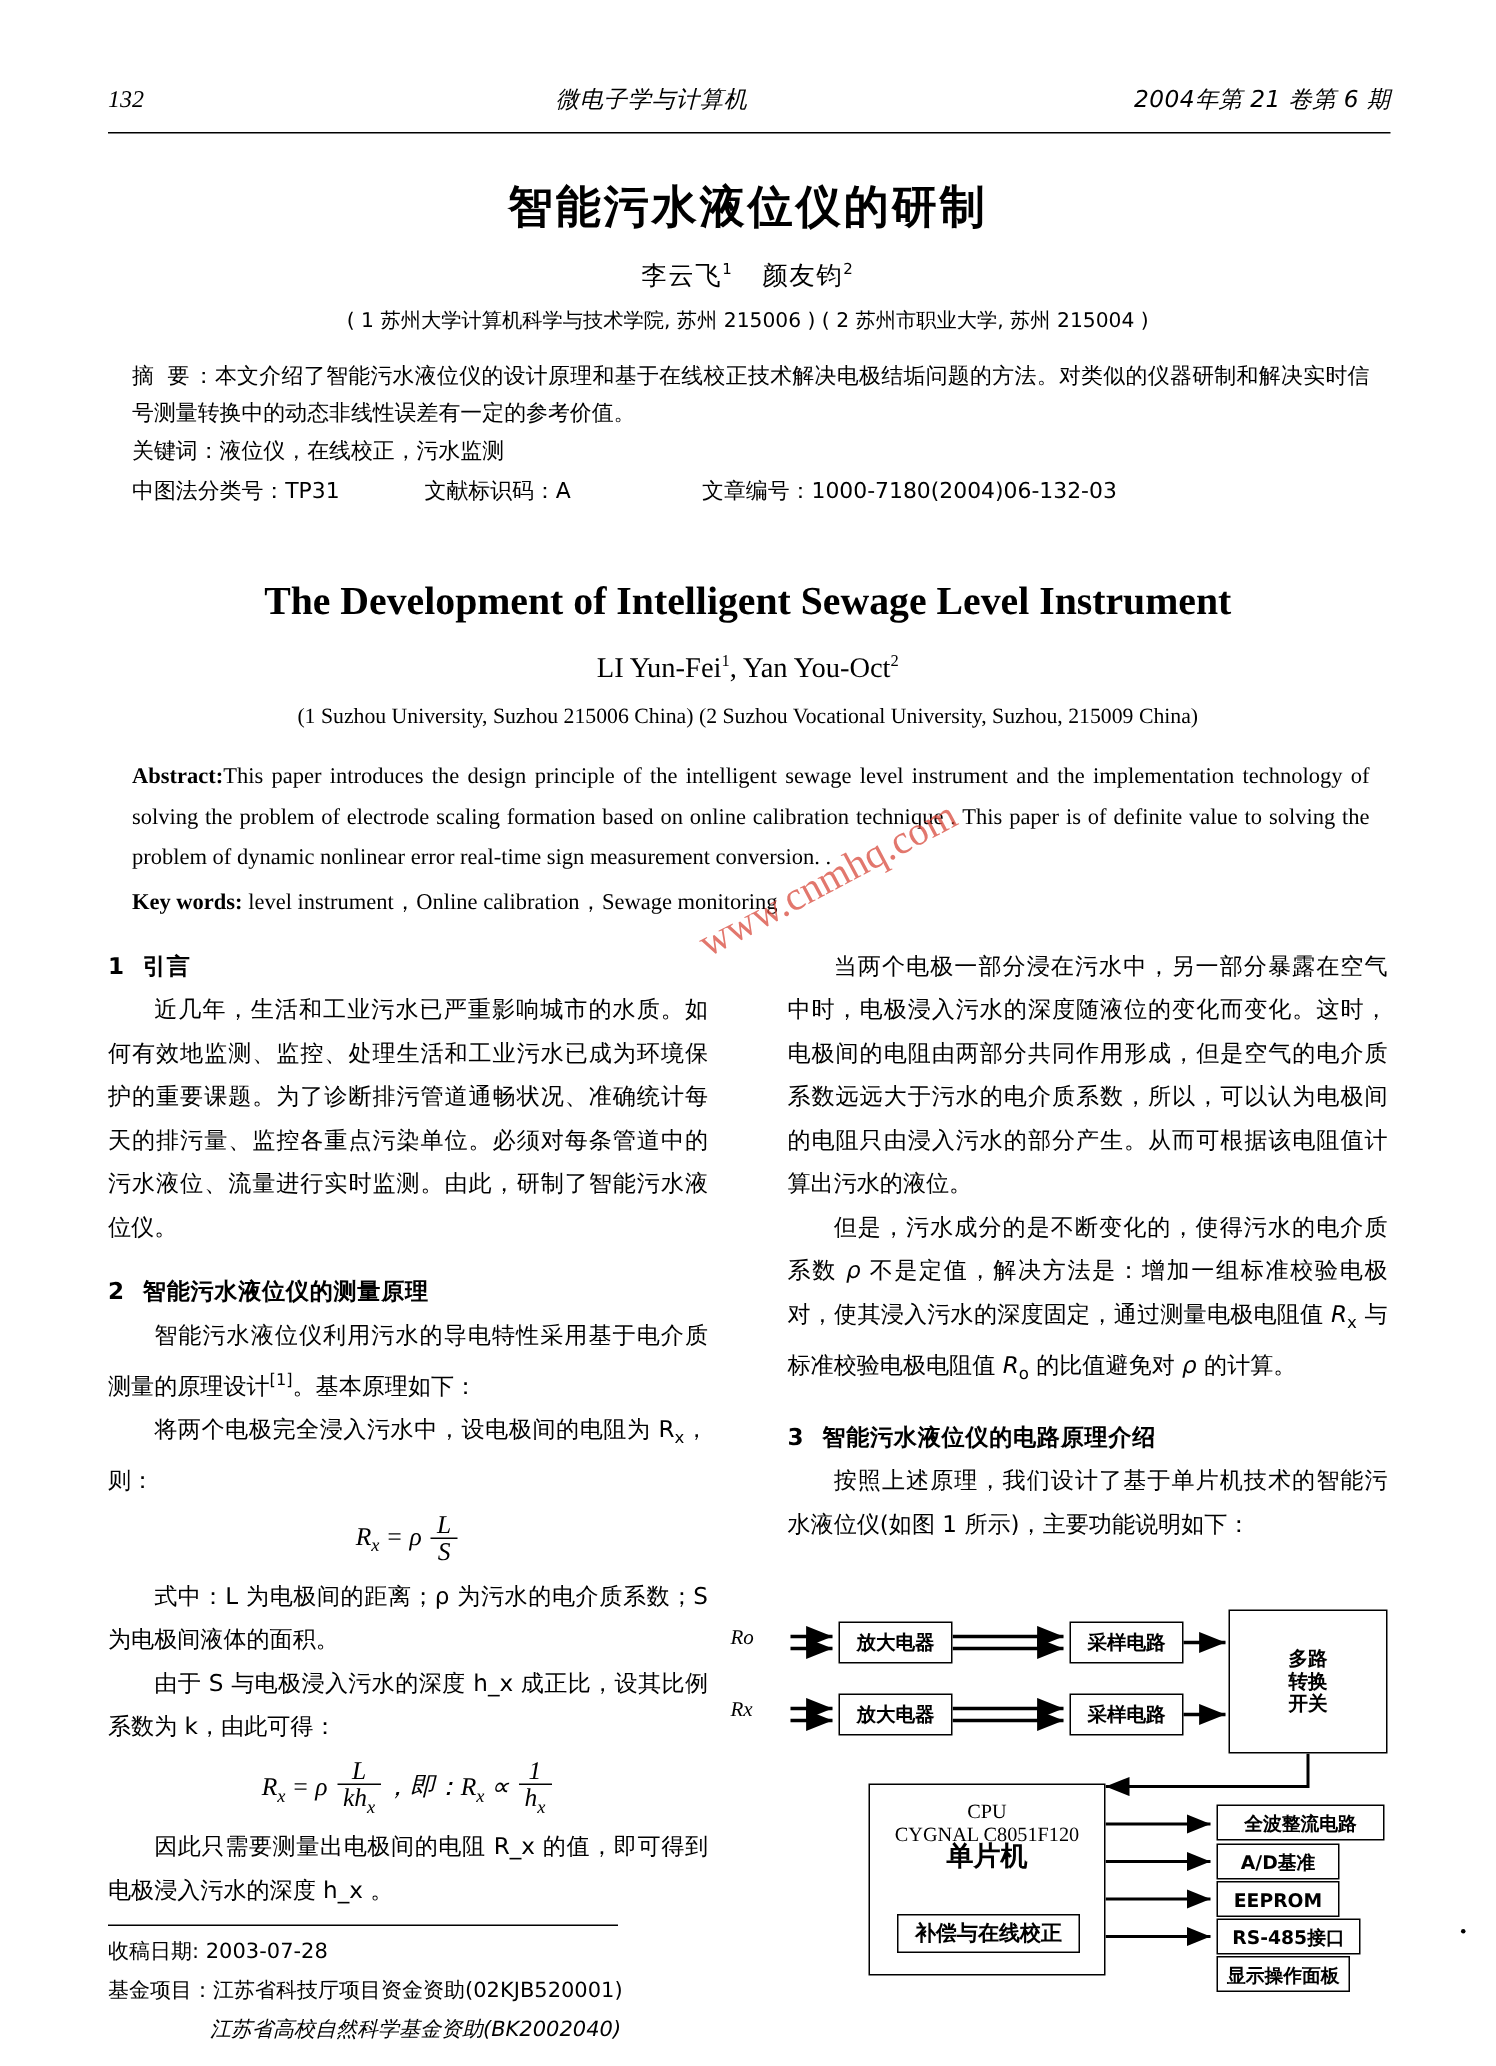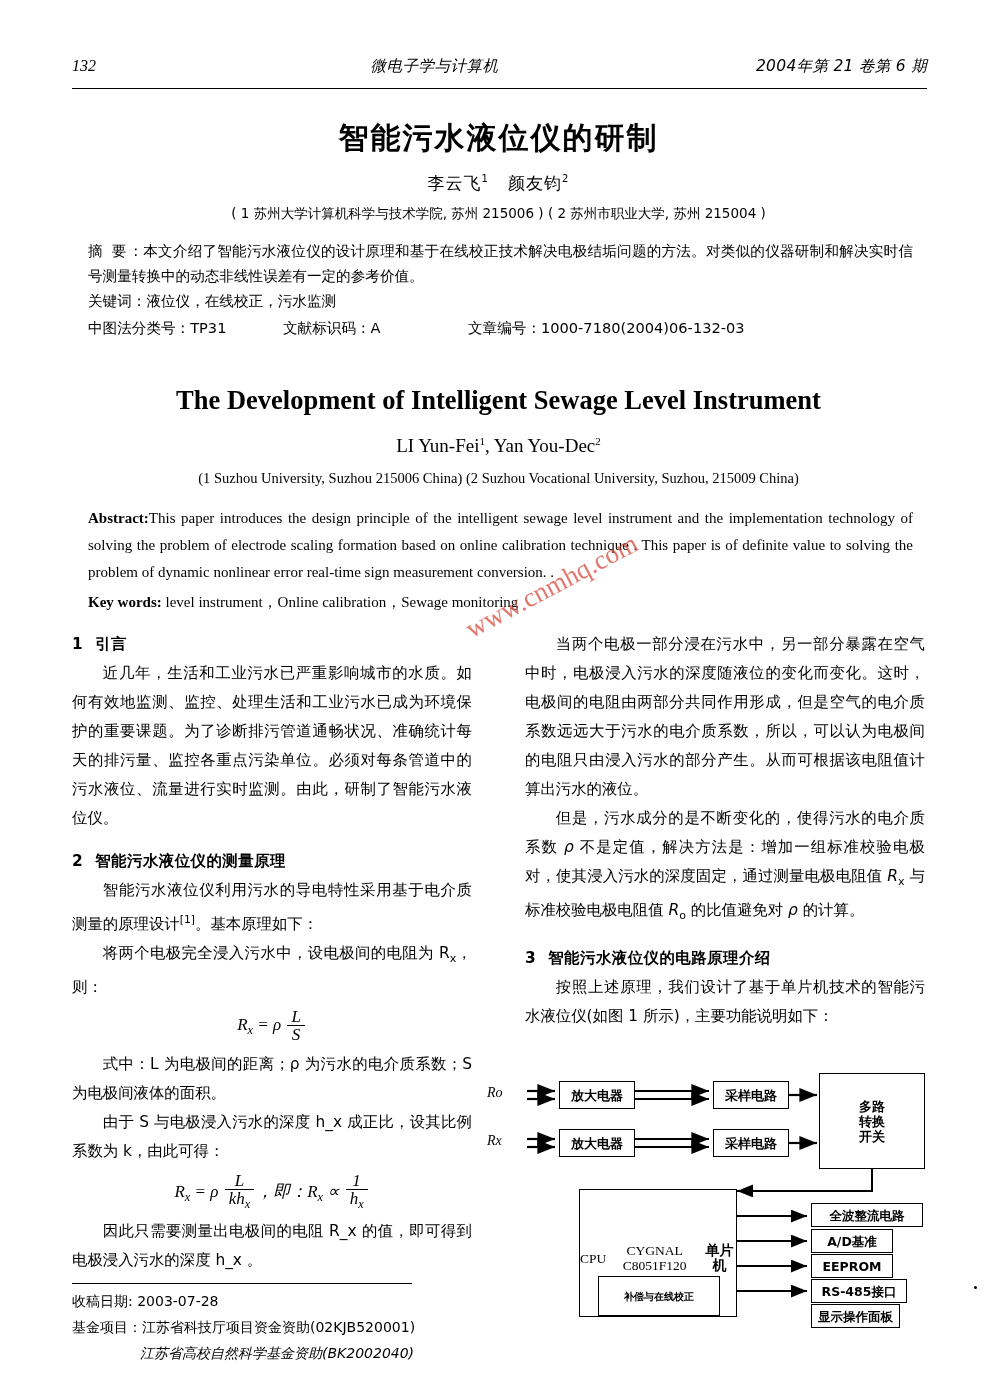--- a/index.html
+++ b/index.html
@@ -300,21 +300,21 @@
     <p><span>关键词</span><span>：液位仪，在线校正，污水监测</span></p>
     <div class="meta-line">
       <div class="m1">中图法分类号：TP31</div>
       <div class="m2">文献标识码：A</div>
       <div class="m3">文章编号：1000-7180(2004)06-132-03</div>
     </div>
   </div>
 
   <div class="en-title">The Development of Intelligent Sewage Level Instrument</div>
   <div class="en-authors">
-    <span>LI Yun-Fei</span><sup>1</sup><span>, Yan You-Dec</span><sup>2</sup>
+    <span>LI Yun-Fei</span><sup>1</sup><span>, Yan You-Oct</span><sup>2</sup>
   </div>
   <div class="en-affil">(1 Suzhou University, Suzhou 215006 China) (2 Suzhou Vocational University, Suzhou, 215009 China)</div>
 
   <div class="en-abs">
     <p><b>Abstract:</b><span>This paper  introduces the design principle of the intelligent sewage level instrument and the implementation technology of solving the problem of electrode scaling formation based on online calibration technique .   This paper is of definite value to solving the problem of dynamic nonlinear error real-time sign measurement conversion. .</span></p>
     <p class="kw"><b>Key words:</b> <span>level instrument，Online calibration，Sewage monitoring</span></p>
   </div>
 
   <div class="watermark">www.cnmhq.com</div>
 
@@ -388,25 +388,25 @@
 
     <div class="fig-box" style="left:72px; top:8px; width:76px; height:28px;">放大电器</div>
     <div class="fig-box" style="left:72px; top:56px; width:76px; height:28px;">放大电器</div>
     <div class="fig-box" style="left:226px; top:8px; width:76px; height:28px;">采样电路</div>
     <div class="fig-box" style="left:226px; top:56px; width:76px; height:28px;">采样电路</div>
 
     <div class="fig-box" style="left:332px; top:0px; width:106px; height:96px; flex-direction:column;">
       <span>多路<br>转换<br>开关</span>
     </div>
 
-    <div class="fig-box" style="left:92px; top:116px; width:158px; height:128px; flex-direction:row; justify-content:flex-start; padding-top:10px; font-weight:normal;">
+    <div class="fig-box" style="left:92px; top:116px; width:158px; height:128px; flex-direction:column; justify-content:flex-start; padding-top:10px; font-weight:normal;">
       <span style="font-family:'Liberation Serif',serif; font-size:13.5px;">CPU</span>
       <span style="font-family:'Liberation Serif',serif; font-size:13.5px;">CYGNAL C8051F120</span>
-      <span style="font-size:14px; font-weight:bold;">单片机</span>
-      <span class="fig-box" style="position:absolute; left:18px; top:86px; width:122px; height:40px; font-size:10px;">补偿与在线校正</span>
+      <span style="font-size:18px; font-weight:bold;">单片机</span>
+      <span class="fig-box" style="position:absolute; left:18px; top:86px; width:122px; height:26px; font-size:14px;">补偿与在线校正</span>
     </div>
 
     <div class="fig-box" style="left:324px; top:130px; width:112px; height:24px; font-size:12.5px;">全波整流电路</div>
     <div class="fig-box" style="left:324px; top:156px; width:82px; height:24px; font-size:12.5px;">A/D基准</div>
     <div class="fig-box" style="left:324px; top:181px; width:82px; height:24px; font-size:12.5px;">EEPROM</div>
     <div class="fig-box" style="left:324px; top:206px; width:96px; height:24px; font-size:12.5px;">RS-485接口</div>
     <div class="fig-box" style="left:324px; top:231px; width:89px; height:24px; font-size:12.5px;">显示操作面板</div>
   </div>
 
   <div class="fig-caption">

